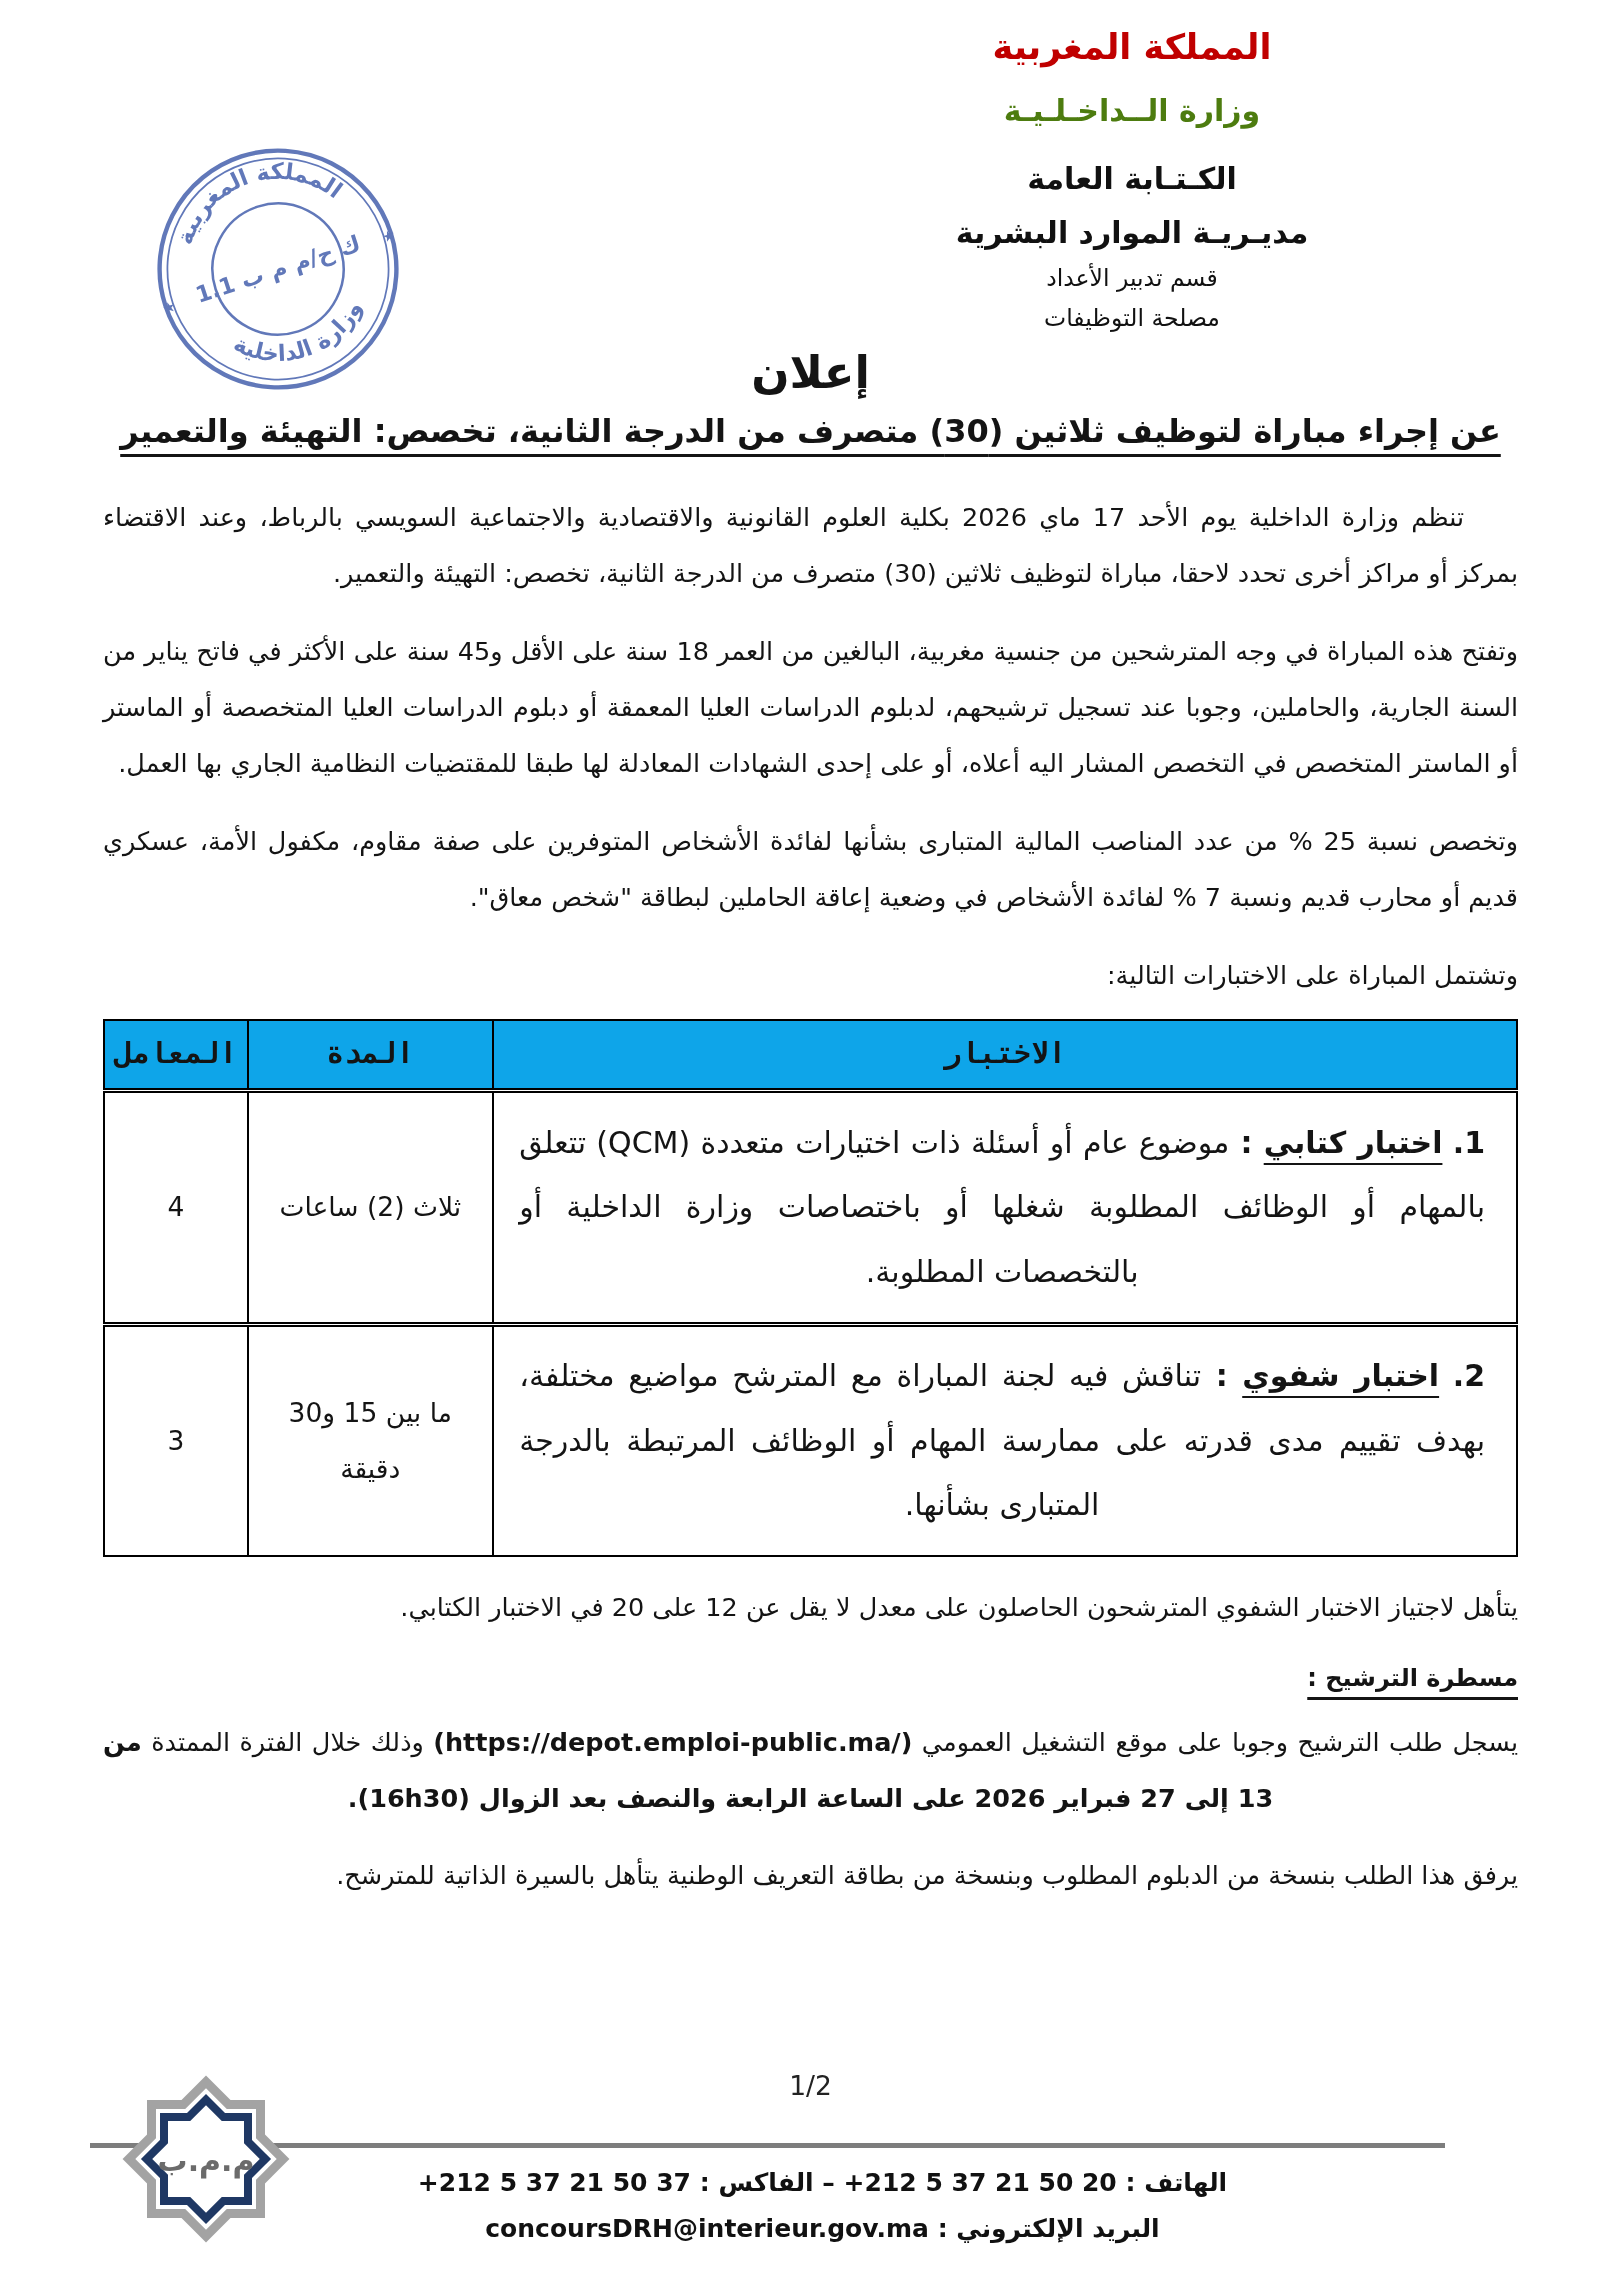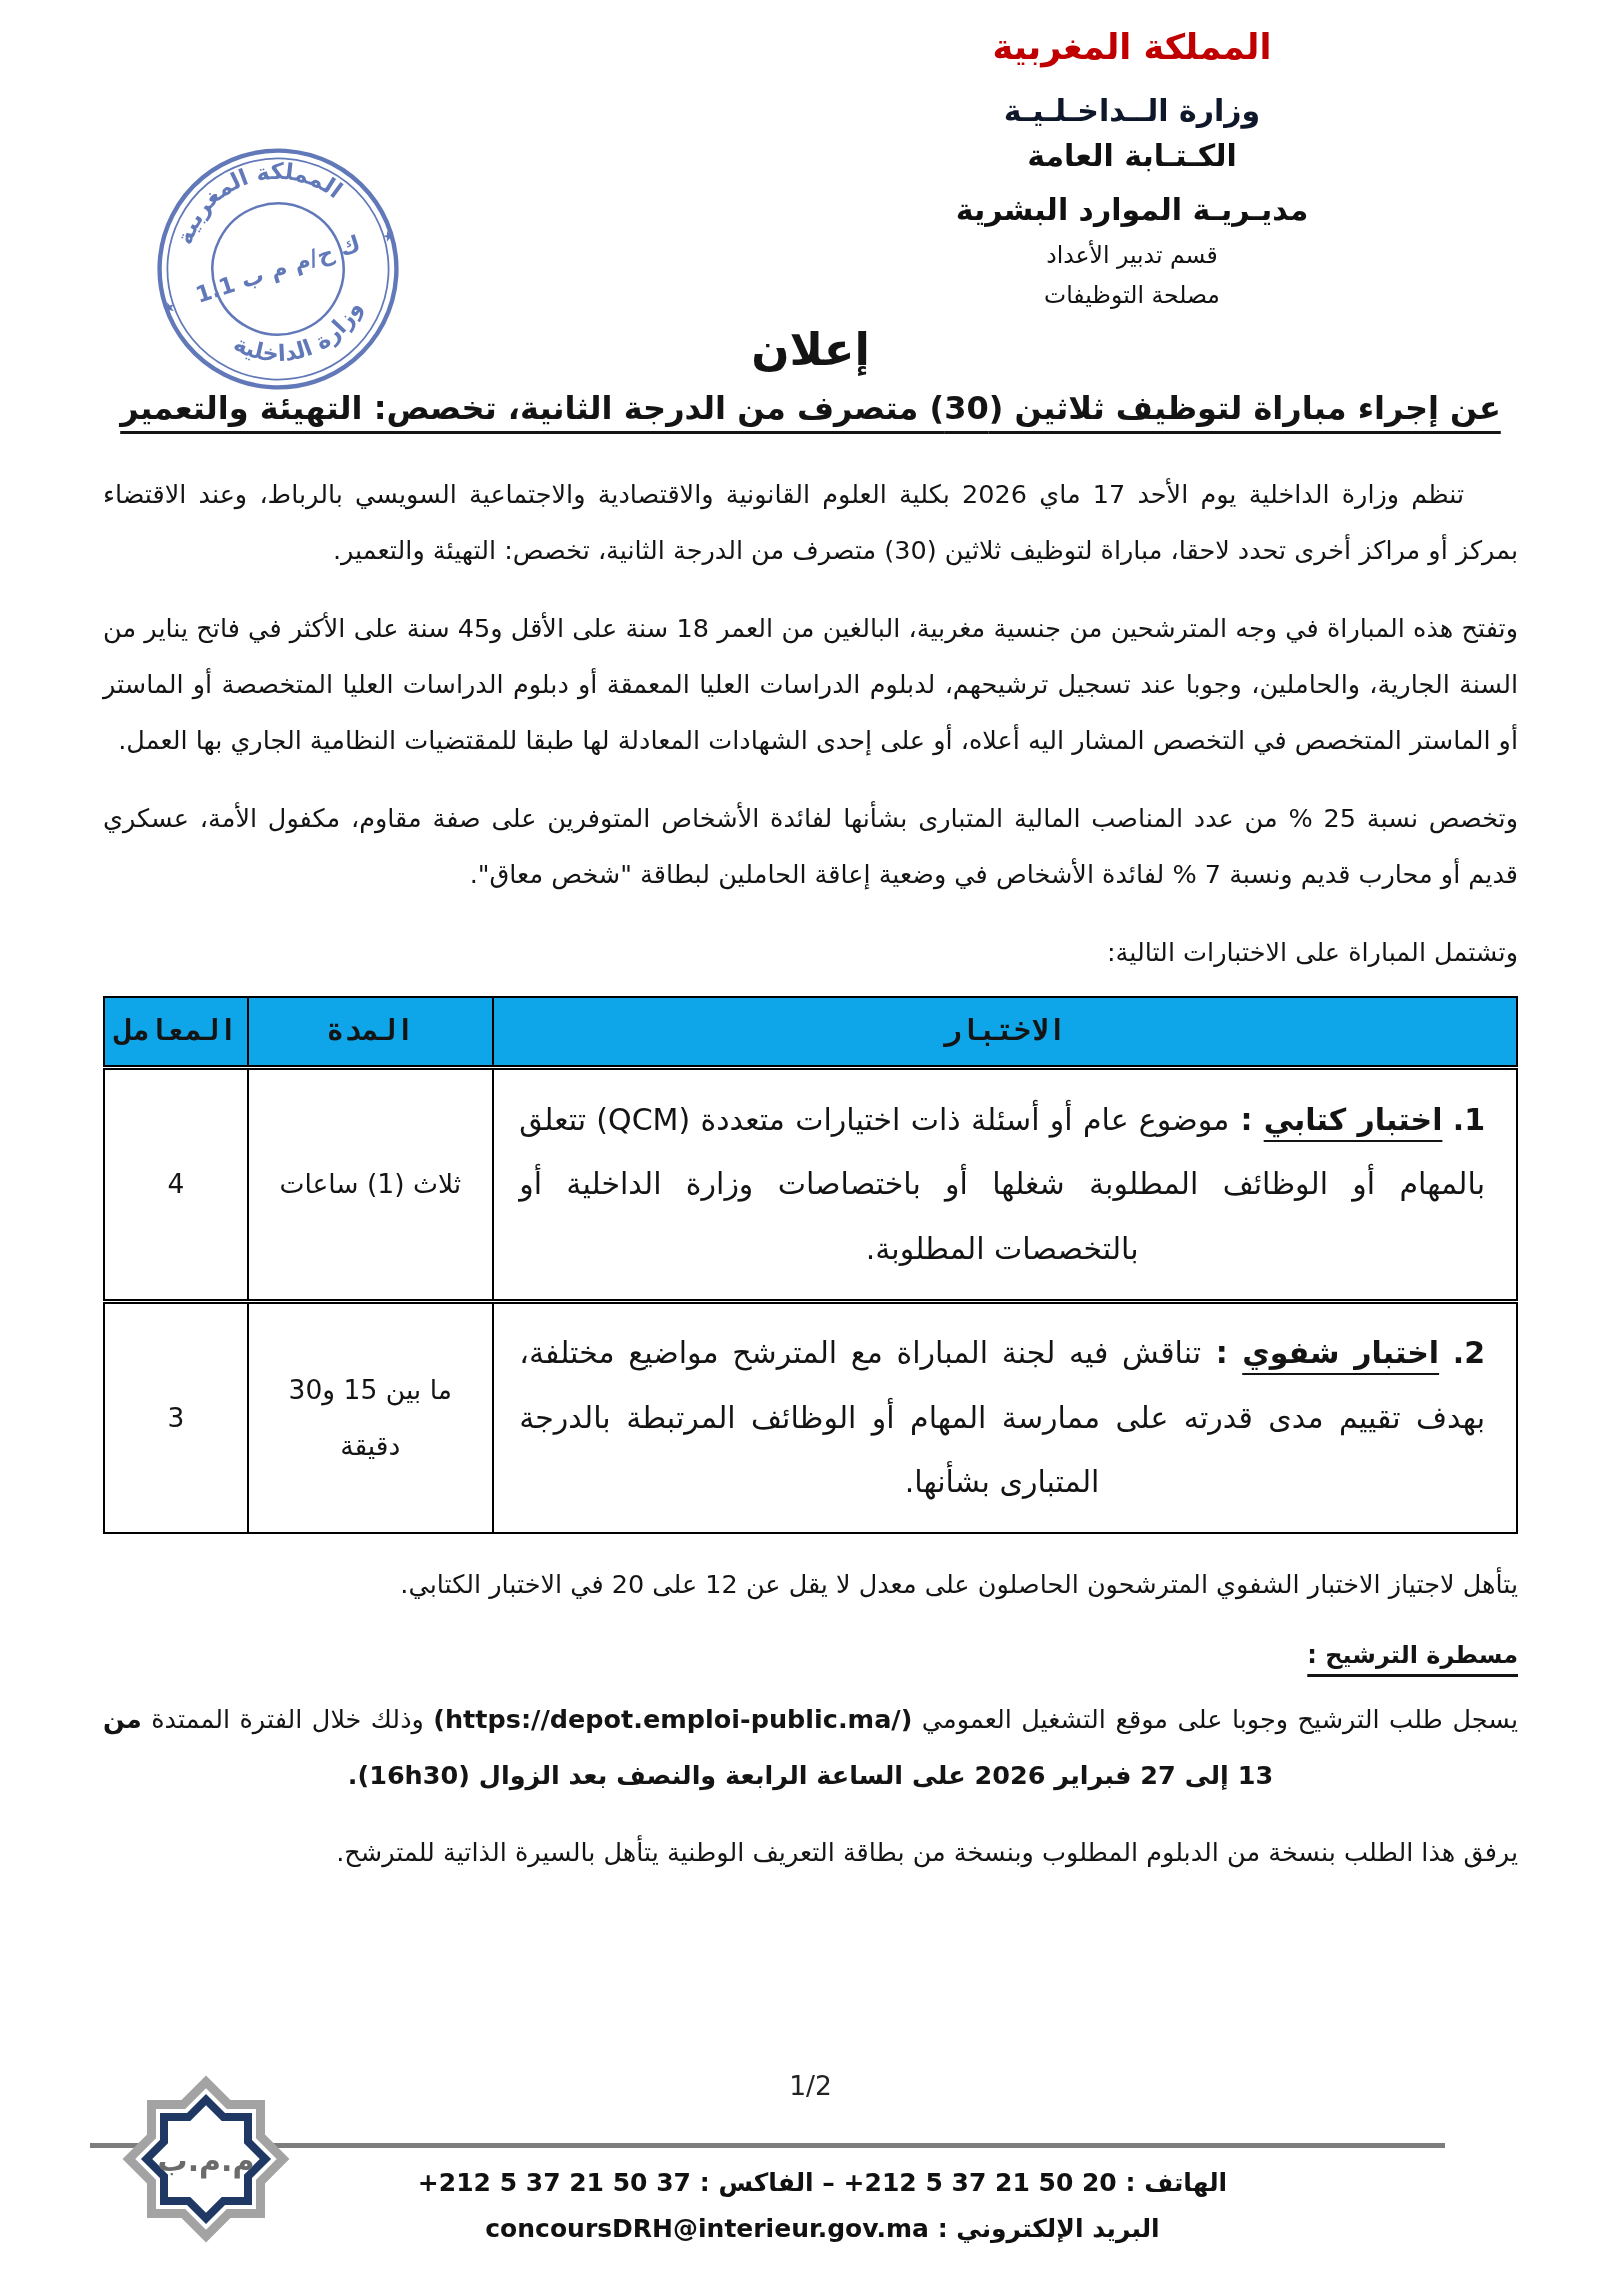--- a/index.html
+++ b/index.html
@@ -13,21 +13,21 @@
     color:#141414;
     direction:rtl;
     overflow:hidden;
   }
   .content { padding:27.4px 103px 0 103px; }
 
   
   .gov-header { width:510px; margin-right:131px; margin-left:auto; text-align:center; }
   .gov-line { white-space:nowrap; }
   .gov-kingdom   { font-size:35px; font-weight:bold; color:#c00000; margin-bottom:25.5px; }
-  .gov-ministry  { font-size:30px; font-weight:bold; color:#0f172a; margin-bottom:10px; }
+  .gov-ministry  { font-size:30px; font-weight:bold; color:#4d7c0f; margin-bottom:33px; }
   .gov-secretariat { font-size:30px; font-weight:bold; color:#111; margin-bottom:19.6px; }
   .gov-directorate { font-size:30px; font-weight:bold; color:#111; margin-bottom:13.7px; }
   .gov-division  { font-size:23.5px; color:#111; margin-bottom:11.8px; }
   .gov-service   { font-size:23.5px; color:#111; }
 
   .stamp-wrap { position:absolute; top:127px; right:1206px; width:274px; height:284px; }
 
   
   .title { text-align:center; font-size:45px; font-weight:bold; margin-top:13.7px; }
   .subtitle { text-align:center; margin-top:13.7px; }
@@ -170,21 +170,21 @@
           <th>المدة</th>
           <th>المعامل</th>
         </tr>
       </thead>
       <tbody>
         <tr class="row-1">
           <td class="exam-cell">
             <span class="exam-num">1.</span>
             <span class="exam-title">اختبار كتابي</span><span class="bold"> : </span><span>موضوع عام أو أسئلة ذات اختيارات متعددة (QCM) تتعلق بالمهام أو الوظائف المطلوبة شغلها أو باختصاصات وزارة الداخلية أو بالتخصصات المطلوبة.</span>
           </td>
-          <td class="dur-cell">ثلاث (1) ساعات</td>
+          <td class="dur-cell">ثلاث (2) ساعات</td>
           <td class="coef-cell">4</td>
         </tr>
         <tr class="row-2">
           <td class="exam-cell">
             <span class="exam-num">2.</span>
             <span class="exam-title">اختبار شفوي</span><span class="bold"> : </span><span>تناقش فيه لجنة المباراة مع المترشح مواضيع مختلفة، بهدف تقييم مدى قدرته على ممارسة المهام أو الوظائف المرتبطة بالدرجة المتبارى بشأنها.</span>
           </td>
           <td class="dur-cell">ما بين 15 و30 دقيقة</td>
           <td class="coef-cell">3</td>
         </tr>

